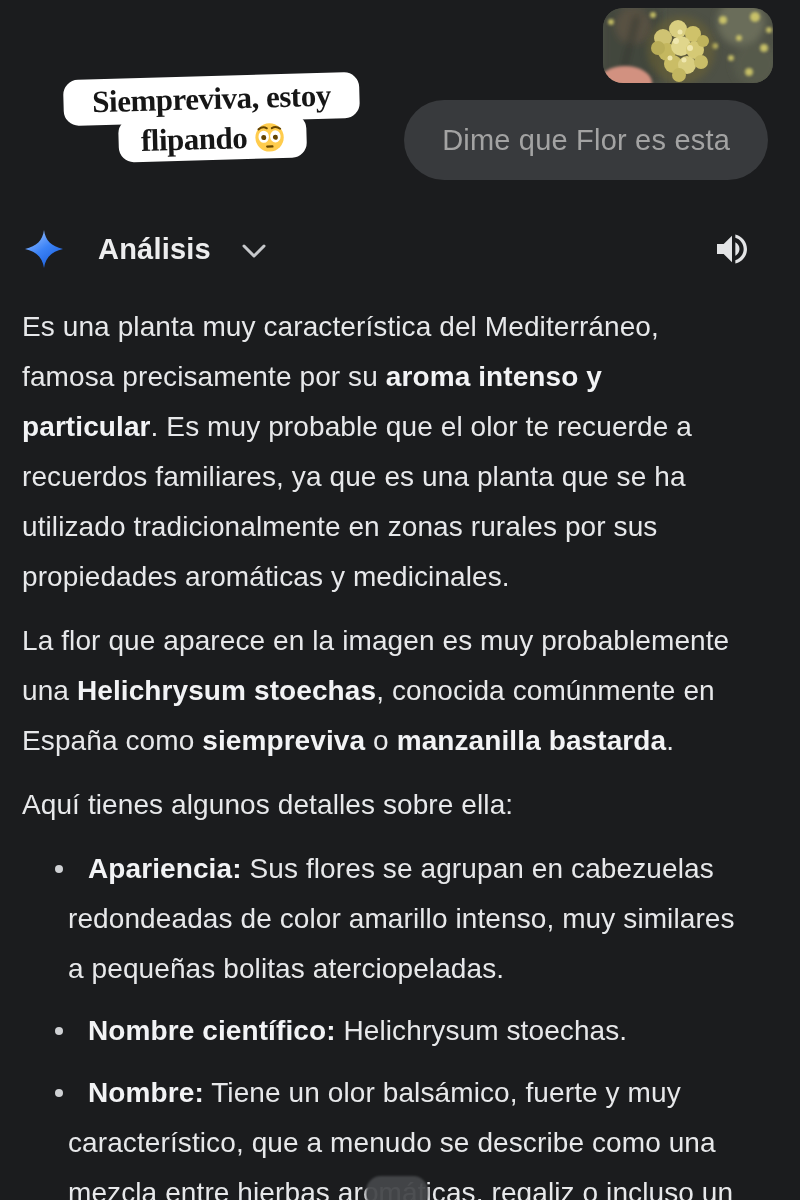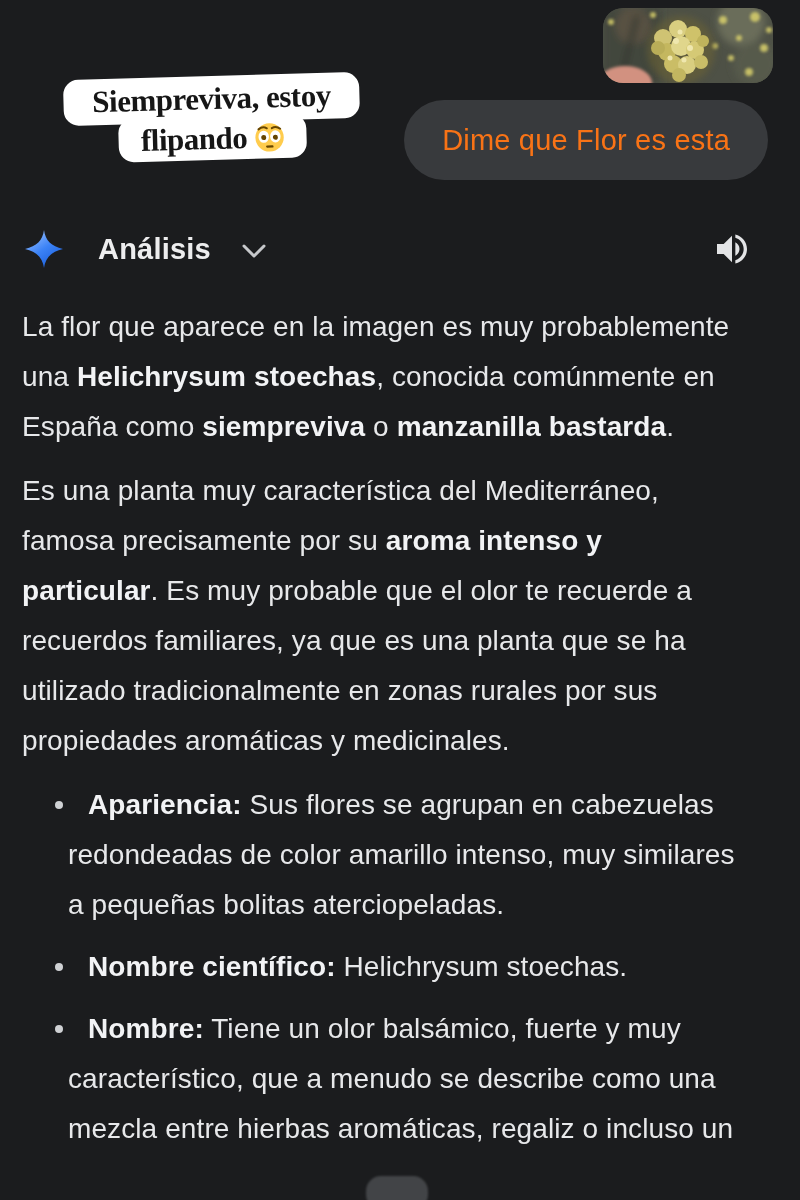--- a/index.html
+++ b/index.html
@@ -16,21 +16,21 @@
   .sticker .row1{width:296px;height:46px;background:#fff;border-radius:15px;
                  display:flex;align-items:center;justify-content:center;position:relative;z-index:1;}
   .sticker .row2{width:188px;height:42px;background:#fff;border-radius:15px;margin:-6px auto 0;
                  display:flex;align-items:center;justify-content:center;gap:7px;position:relative;z-index:0;padding-top:2px;}
   .sticker .stxt{font-family:"Liberation Serif",serif;font-weight:700;font-size:31px;
                  color:#161616;letter-spacing:-0.5px;white-space:nowrap;}
 
   
   .bubble{position:absolute;top:100px;right:32px;height:80px;border-radius:40px;
           background:#383a3d;display:flex;align-items:center;padding:0 38px;
-          font-size:29px;color:#f97316;letter-spacing:.2px;white-space:nowrap;}
+          font-size:29px;color:#a3a3a3;letter-spacing:.2px;white-space:nowrap;}
 
   
   .header{position:absolute;left:25px;top:226px;width:727px;height:46px;
           display:flex;align-items:center;}
   .sparkle{width:38px;height:38px;flex:0 0 auto;}
   .model-label{margin-left:35px;font-size:29px;font-weight:600;color:#ededee;letter-spacing:.2px;text-align:center;}
   .chevron{margin-left:30px;margin-top:4px;}
   .speaker{margin-left:auto;width:40px;height:40px;}
 
   
@@ -144,28 +144,28 @@
     </svg>
     <span class="model-label">Análisis</span>
     <svg class="chevron" width="26" height="17" viewBox="0 0 26 17">
       <path d="M3 3 L13 13 L23 3" stroke="#c6c8cb" stroke-width="3" fill="none" stroke-linecap="round" stroke-linejoin="round"></path>
     </svg>
     <svg class="speaker" viewBox="0 0 24 24">
       <path fill="#e3e4e6" d="M3 9v6h4l5 5V4L7 9H3zm13.5 3c0-1.77-1.02-3.29-2.5-4.03v8.05c1.48-.73 2.5-2.25 2.5-4.02zM14 3.23v2.06c2.89.86 5 3.54 5 6.71s-2.11 5.85-5 6.71v2.06c4.01-.91 7-4.49 7-8.77s-2.99-7.86-7-8.77z"></path>
     </svg>
   </div>
 
-  <div class="response-body"><p><span>La flor que aparece en la imagen es muy probablemente
-una </span><b>Helichrysum stoechas</b><span>, conocida comúnmente en
-España como </span><b>siempreviva</b><span> o </span><b>manzanilla bastarda</b><span>.</span></p><p><span>Es una planta muy característica del Mediterráneo,
+  <div class="response-body"><p><span>Es una planta muy característica del Mediterráneo,
 famosa precisamente por su </span><b>aroma intenso y
 particular</b><span>. Es muy probable que el olor te recuerde a
 recuerdos familiares, ya que es una planta que se ha
 utilizado tradicionalmente en zonas rurales por sus
-propiedades aromáticas y medicinales.</span></p><ul><li><b>Apariencia:</b><span> Sus flores se agrupan en cabezuelas
+propiedades aromáticas y medicinales.</span></p><p><span>La flor que aparece en la imagen es muy probablemente
+una </span><b>Helichrysum stoechas</b><span>, conocida comúnmente en
+España como </span><b>siempreviva</b><span> o </span><b>manzanilla bastarda</b><span>.</span></p><p><span>Aquí tienes algunos detalles sobre ella:</span></p><ul><li><b>Apariencia:</b><span> Sus flores se agrupan en cabezuelas
 redondeadas de color amarillo intenso, muy similares
 a pequeñas bolitas aterciopeladas.</span></li><li><b>Nombre científico:</b><span> Helichrysum stoechas.</span></li><li><b>Nombre:</b><span> Tiene un olor balsámico, fuerte y muy
 característico, que a menudo se describe como una
 mezcla entre hierbas aromáticas, regaliz o incluso un</span></li></ul></div>
 
   <div class="smudge"></div>
 
 </div>
 
 </body></html>

